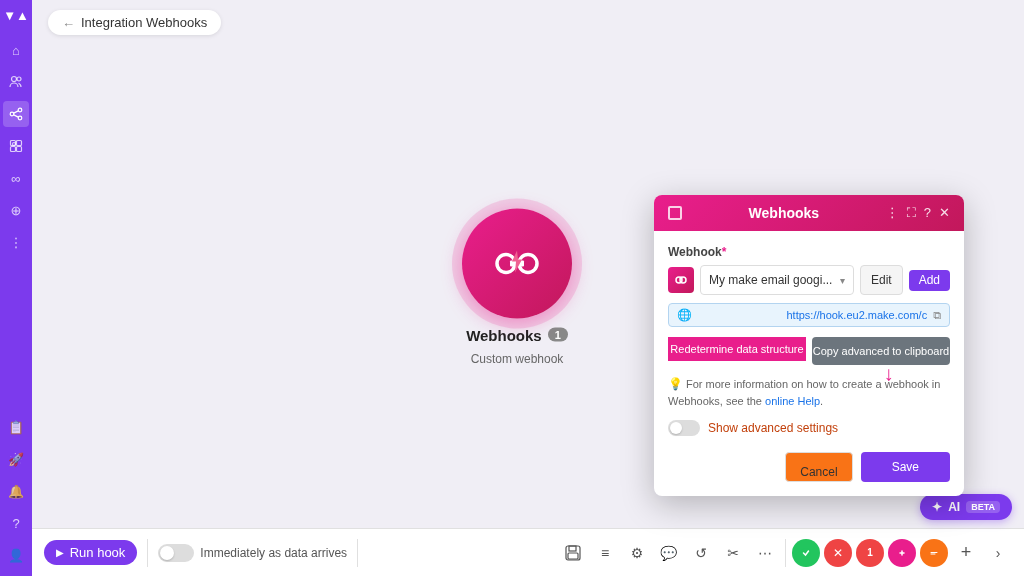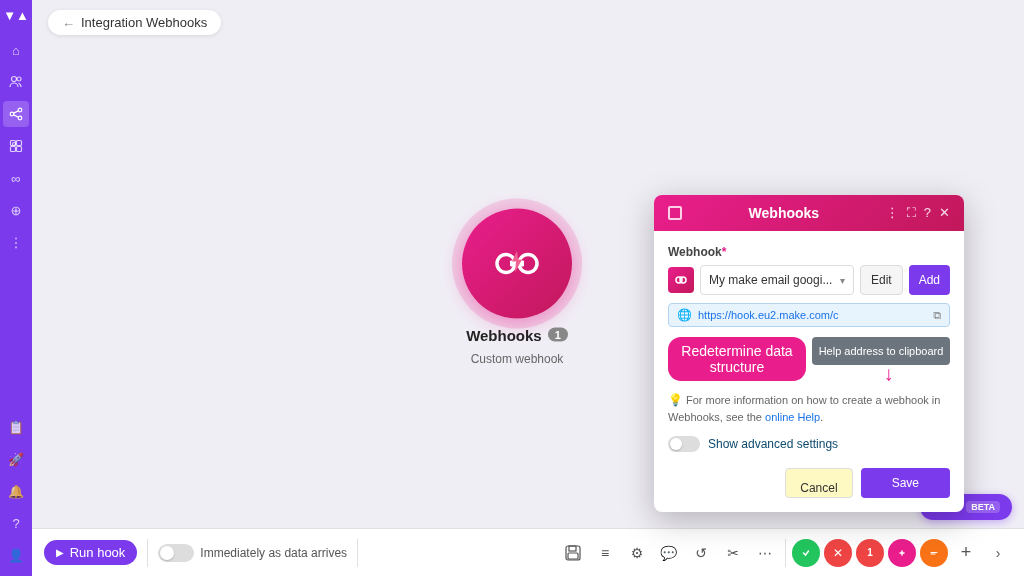--- a/index.html
+++ b/index.html
@@ -228,21 +228,21 @@
       height: 30px;
       padding: 0 10px;
       background: #f5f5f5;
       border: 1px solid #ddd;
       border-radius: 4px;
       font-size: 12px;
       cursor: pointer;
       color: #333;
     }
     .btn-add {
-      height: 30px;
+      height: 21px;
       padding: 0 10px;
       background: #7c3aed;
       border: none;
       border-radius: 4px;
       font-size: 12px;
       cursor: pointer;
       color: white;
     }
     .url-row {
       display: flex;
@@ -259,39 +259,40 @@
       font-size: 12px;
       flex-shrink: 0;
     }
     .url-text {
       font-size: 11px;
       color: #1a73e8;
       flex: 1;
       overflow: hidden;
       text-overflow: ellipsis;
       white-space: nowrap;
+      text-align: right;
     }
     .url-copy-icon {
       color: #888;
       font-size: 11px;
       cursor: pointer;
     }
     .action-buttons {
       display: flex;
       gap: 6px;
       margin-bottom: 10px;
     }
     .btn-redet {
       flex: 1;
-      height: 44px;
+      height: 24px;
       background: #e91e8c;
       color: white;
       border: none;
-      border-radius: 13px;
-      font-size: 14px;
+      border-radius: 0;
+      font-size: 11px;
       cursor: pointer;
     }
     .btn-copy-addr {
       flex: 1;
       height: 28px;
       background: #6c757d;
       color: white;
       border: none;
       border-radius: 4px;
       font-size: 11px;
@@ -332,32 +333,32 @@
       width: 12px;
       height: 12px;
       background: white;
       border-radius: 50%;
       top: 2px;
       left: 2px;
       box-shadow: 0 1px 2px rgba(0,0,0,0.2);
     }
     .advanced-label {
       font-size: 12px;
-      color: #0c4a6e;
+      color: #c2410c;
     }
     .modal-footer {
       display: flex;
       justify-content: flex-end;
       gap: 8px;
       padding-top: 4px;
     }
     .btn-cancel {
       height: 30px;
       padding: 12px 14px;
-      background: #fef9c3;
+      background: #f97316;
       border: 1px solid #ddd;
       border-radius: 4px;
       font-size: 12px;
       cursor: pointer;
       color: #333;
     }
     .btn-save {
       height: 30px;
       padding: 0 31px;
       background: #7c3aed;
@@ -630,21 +631,21 @@
           </div>
 
           <div class="url-row">
             <span class="url-globe">🌐</span>
             <span class="url-text">https://hook.eu2.make.com/c</span>
             <span class="url-copy-icon">⧉</span>
           </div>
 
           <div class="action-buttons">
             <button class="btn-redet">Redetermine data structure</button>
-            <button class="btn-copy-addr">Help address to clipboard</button>
+            <button class="btn-copy-addr">Copy advanced to clipboard</button>
           </div>
 
           <div class="info-text">
             <span class="info-icon">💡</span>
             <span>For more information on how to create a webhook in Webhooks, see the</span>
             <a href="#">online Help</a>.
           </div>
 
           <div class="advanced-row">
             <div class="toggle"></div>

